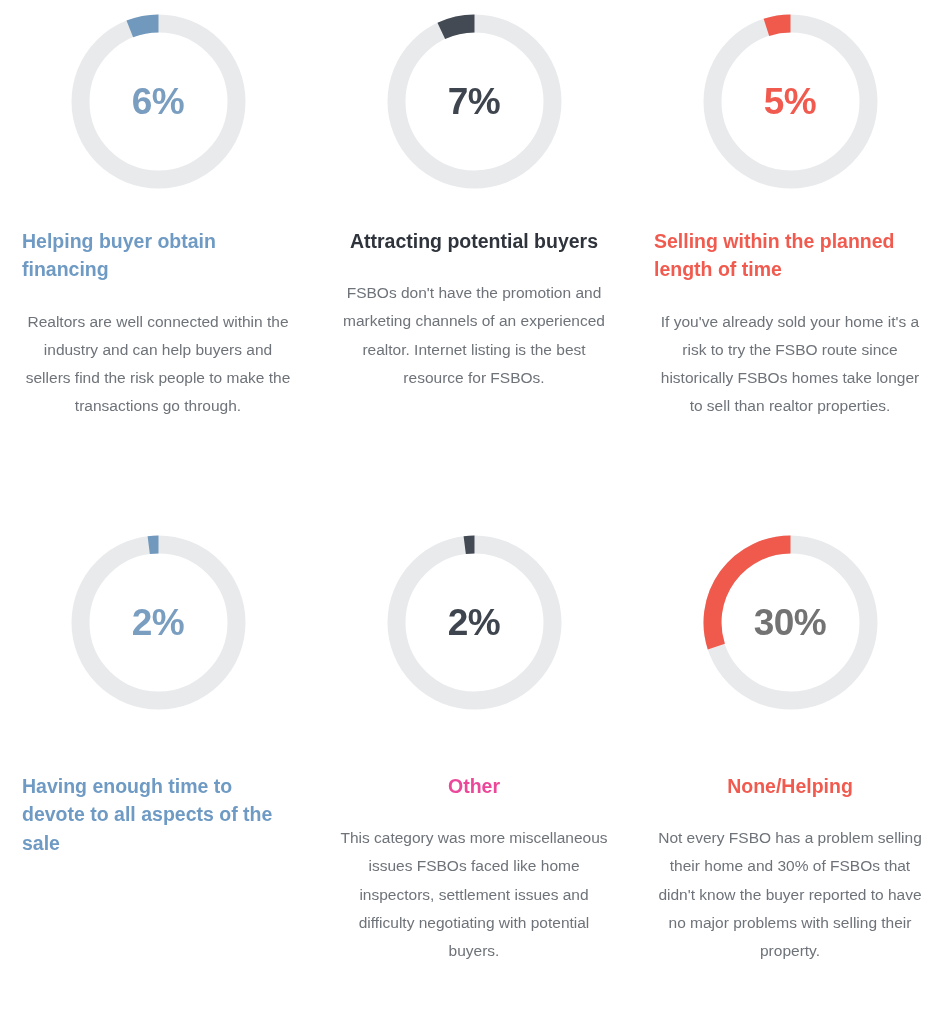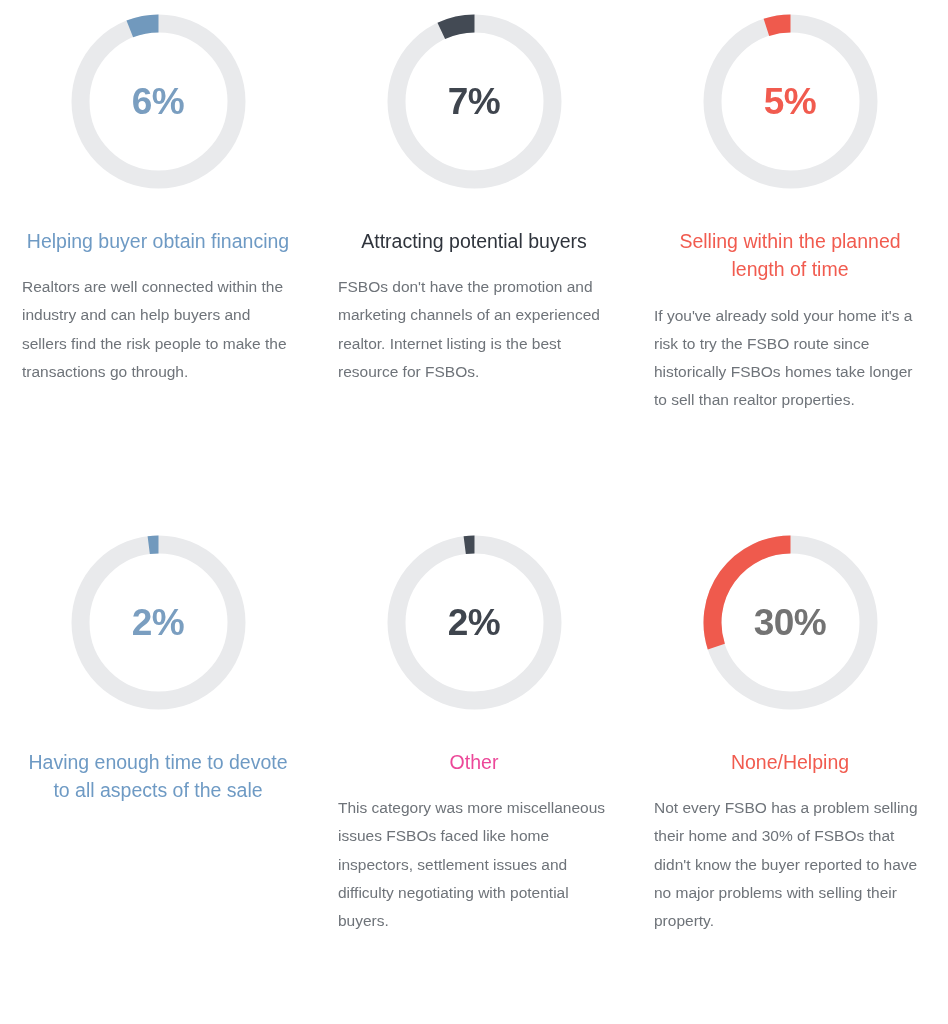--- a/index.html
+++ b/index.html
@@ -62,39 +62,38 @@
     align-items: center;
     justify-content: center;
     font-size: 37px;
     font-weight: 700;
     letter-spacing: -0.5px;
   }
 
   
   .cell-title {
     font-size: 19.5px;
-    font-weight: 400;
+    font-weight: 700;
     line-height: 1.45;
-    text-align: center;
     margin-top: 28px;
     max-width: 276px;
   }
 
   .cell-body {
     font-size: 15.5px;
     line-height: 1.82;
-    text-align: left;
+    text-align: center;
     color: #6e7379;
-    margin-top: 18px;
+    margin-top: 24px;
     max-width: 272px;
     font-weight: 400;
   }
 
   .row-bottom .donut-wrap { margin-top: 16px; }
-  .row-bottom .cell-title { margin-top: 28px; }
+  .row-bottom .cell-title { margin-top: 52px; }
 </style>
 </head>
 <body>
 
 <div id="infographic">
 
   <div class="row row-top">
 
     <div class="cell">
       <div class="donut-wrap">

